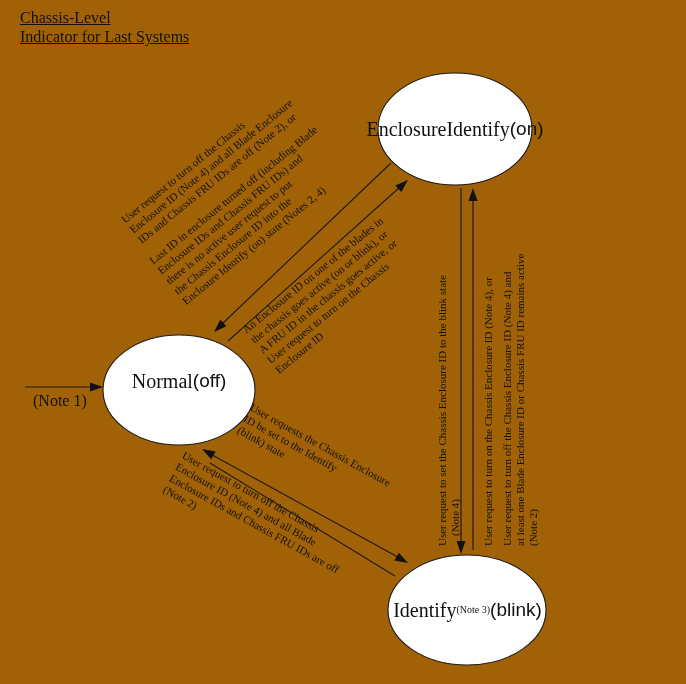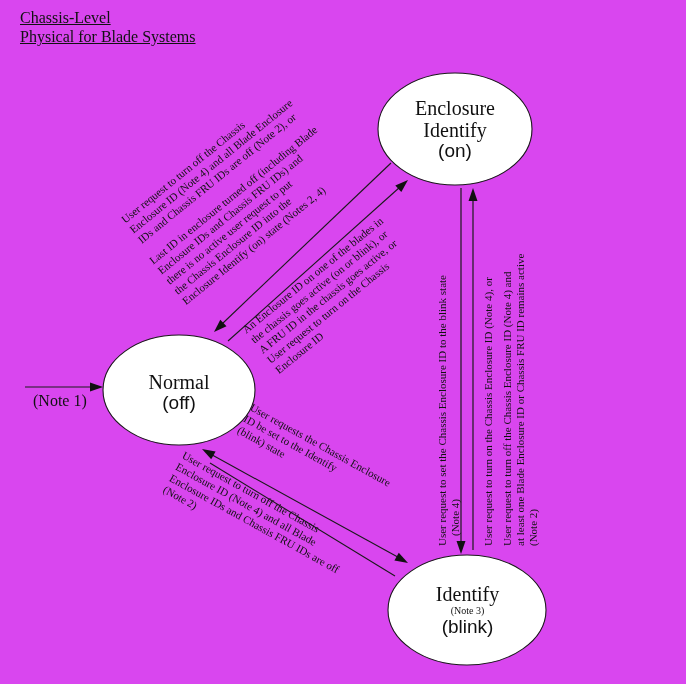--- a/index.html
+++ b/index.html
@@ -1,21 +1,21 @@
 <!DOCTYPE html>
 <html><head>
 <meta charset="utf-8">
 <style>
   html,body{margin:0;padding:0;background:#ffffff;}
-  #stage{position:relative;width:686px;height:684px;background:#d946ef;overflow:hidden;
+  #stage{position:relative;width:686px;height:684px;background:#a16207;overflow:hidden;
          font-family:"Liberation Serif","DejaVu Serif",serif;color:#111;}
   #arrows{position:absolute;left:0;top:0;}
   .title{position:absolute;left:20px;top:8px;font-size:16px;line-height:19px;}
   .title div{text-decoration:underline;white-space:nowrap;}
-  .state{position:absolute;display:flex;flex-direction:column;align-items:center;
+  .state{position:absolute;display:flex;align-items:center;
          justify-content:center;text-align:center;}
   .state .name{font-size:20px;line-height:22px;white-space:nowrap;}
   .state .mode{font-family:"Liberation Sans","DejaVu Sans",sans-serif;font-size:19px;
                line-height:20px;white-space:nowrap;}
   .state .tiny{font-size:10px;line-height:12px;white-space:nowrap;}
   .lbl{position:absolute;font-size:11px;line-height:13px;white-space:nowrap;
        transform-origin:0 0;}
   .lbl div{white-space:nowrap;}
   .rotup{transform:rotate(-39deg);}
   .rotdn{transform:rotate(29deg);}
@@ -51,32 +51,32 @@
     <polygon points="214,332 220.3,319.7 226.5,326.3" fill="#111"></polygon>
     <polygon points="408,180 401.3,192 395.3,185.4" fill="#111"></polygon>
     <polygon points="202,449 215.6,451.4 211.2,459.2" fill="#111"></polygon>
     <polygon points="408,563 394.4,560.6 398.8,552.8" fill="#111"></polygon>
     <polygon points="461,554 456.5,541 465.5,541" fill="#111"></polygon>
     <polygon points="473,188 468.5,201 477.5,201" fill="#111"></polygon>
   </svg>
 
   <div class="title">
     <div>Chassis-Level</div>
-    <div>Physical for Blade Systems</div>
+    <div>Indicator for Last Systems</div>
   </div>
 
   <div class="note-entry">(Note 1)</div>
 
   <div class="state" style="left:378px;top:73px;width:154px;height:112px;">
     <div class="name">Enclosure</div>
     <div class="name">Identify</div>
     <div class="mode">(on)</div>
   </div>
 
-  <div class="state" style="left:103px;top:337px;width:152px;height:110px;">
+  <div class="state" style="left:103px;top:326px;width:152px;height:110px;">
     <div class="name">Normal</div>
     <div class="mode">(off)</div>
   </div>
 
   <div class="state" style="left:388px;top:555px;width:159px;height:110px;">
     <div class="name">Identify</div>
     <div class="tiny">(Note 3)</div>
     <div class="mode" style="">(blink)</div>
   </div>
 

